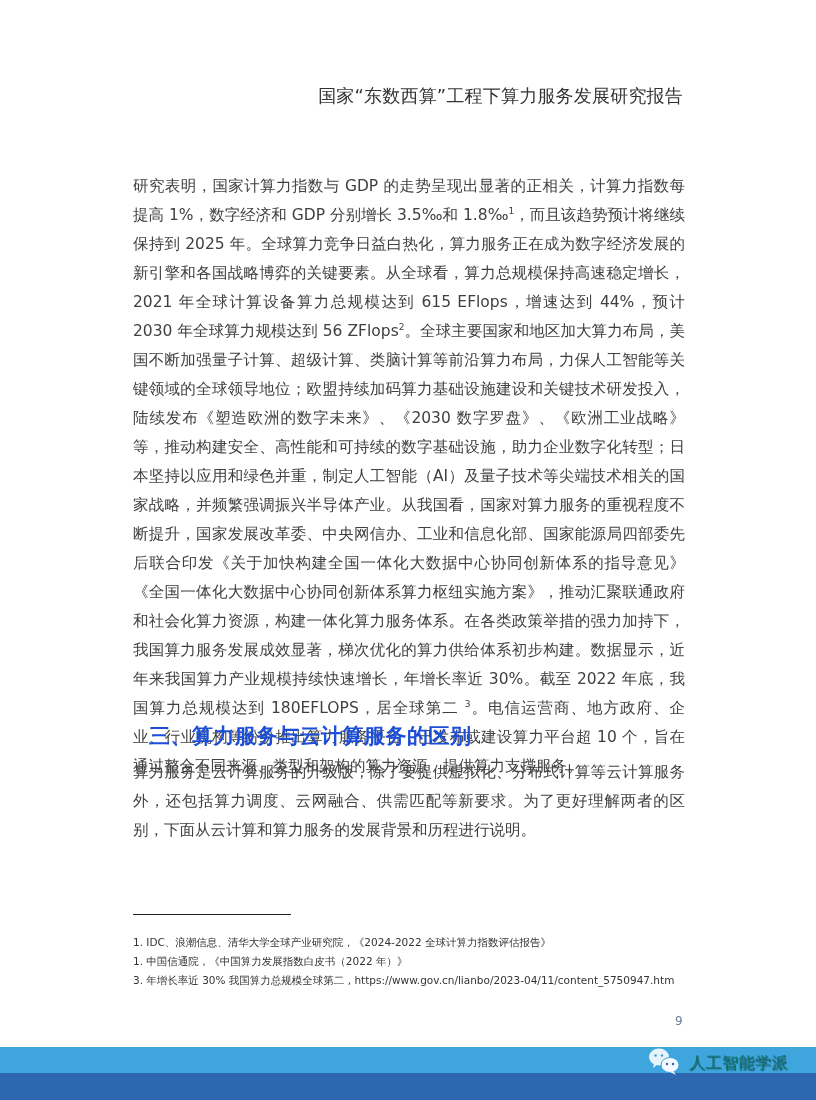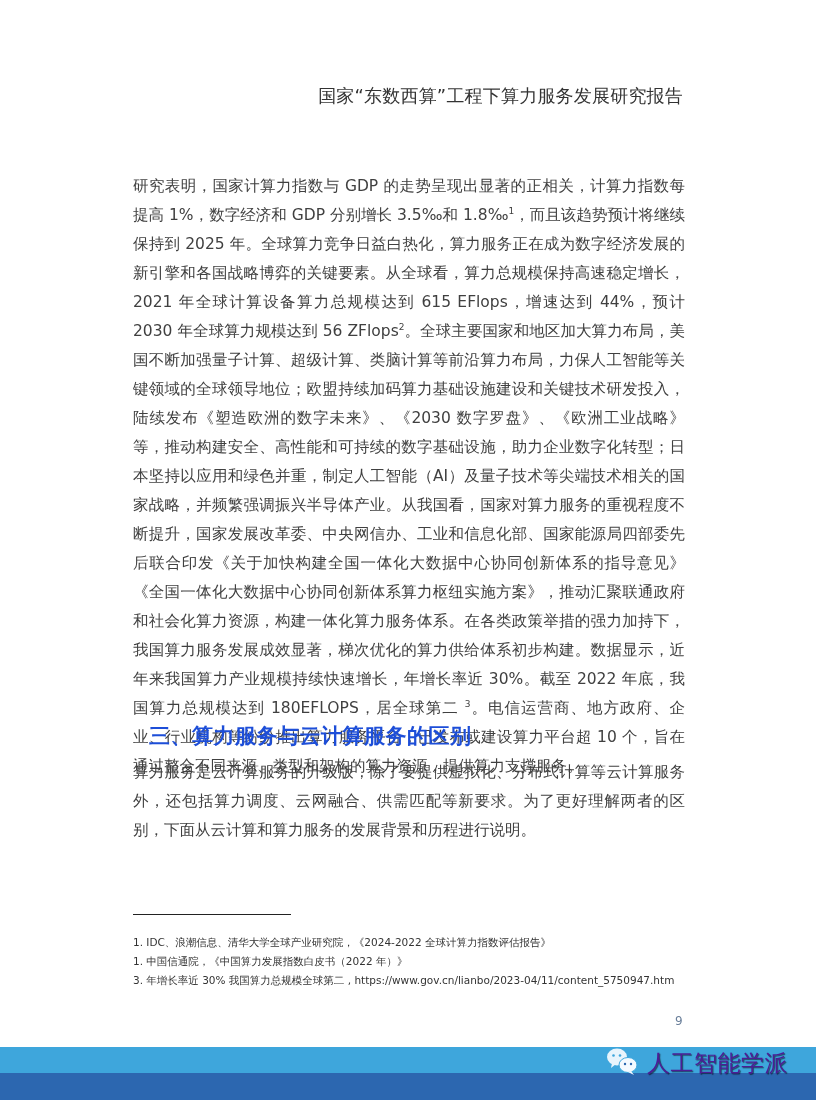--- a/index.html
+++ b/index.html
@@ -45,21 +45,21 @@
   }
   .band-dark {
     position: absolute; left: 0; top: 1073px; width: 816px; height: 27px;
     background: #2c67b0;
   }
   .watermark {
     position: absolute; right: 28px; top: 1046px; height: 34px;
     display: flex; align-items: center; gap: 8px;
   }
   .watermark-text {
-    color: #4c1d95; font-size: 23px; letter-spacing: 0.5px;
+    color: #0f766e; font-size: 16px; letter-spacing: 0.5px;
     text-shadow: 1px 1px 1px rgba(0,0,0,0.55);
   }
 </style>
 </head>
 <body>
 
 <div class="running-header">国家“东数西算”工程下算力服务发展研究报告</div>
 
 <p class="body-text p1"><span>研究表明，国家计算力指数与 GDP 的走势呈现出显著的正相关，计算力指数每提高 1%，数字经济和 GDP 分别增长 3.5‰和 1.8‰</span><sup>1</sup><span>，而且该趋势预计将继续保持到 2025 年。全球算力竞争日益白热化，算力服务正在成为数字经济发展的新引擎和各国战略博弈的关键要素。从全球看，算力总规模保持高速稳定增长，2021 年全球计算设备算力总规模达到 615 EFlops，增速达到 44%，预计 2030 年全球算力规模达到 56 ZFlops</span><sup>2</sup><span>。全球主要国家和地区加大算力布局，美国不断加强量子计算、超级计算、类脑计算等前沿算力布局，力保人工智能等关键领域的全球领导地位；欧盟持续加码算力基础设施建设和关键技术研发投入，陆续发布《塑造欧洲的数字未来》、《2030 数字罗盘》、《欧洲工业战略》等，推动构建安全、高性能和可持续的数字基础设施，助力企业数字化转型；日本坚持以应用和绿色并重，制定人工智能（AI）及量子技术等尖端技术相关的国家战略，并频繁强调振兴半导体产业。从我国看，国家对算力服务的重视程度不断提升，国家发展改革委、中央网信办、工业和信息化部、国家能源局四部委先后联合印发《关于加快构建全国一体化大数据中心协同创新体系的指导意见》《全国一体化大数据中心协同创新体系算力枢纽实施方案》，推动汇聚联通政府和社会化算力资源，构建一体化算力服务体系。在各类政策举措的强力加持下，我国算力服务发展成效显著，梯次优化的算力供给体系初步构建。数据显示，近年来我国算力产业规模持续快速增长，年增长率近 30%。截至 2022 年底，我国算力总规模达到 180EFLOPS，居全球第二 </span><sup>3</sup><span>。电信运营商、地方政府、企业、行业机构等纷纷推出算力服务平台，已发布或建设算力平台超 10 个，旨在通过整合不同来源、类型和架构的算力资源，提供算力支撑服务。</span></p>
 

